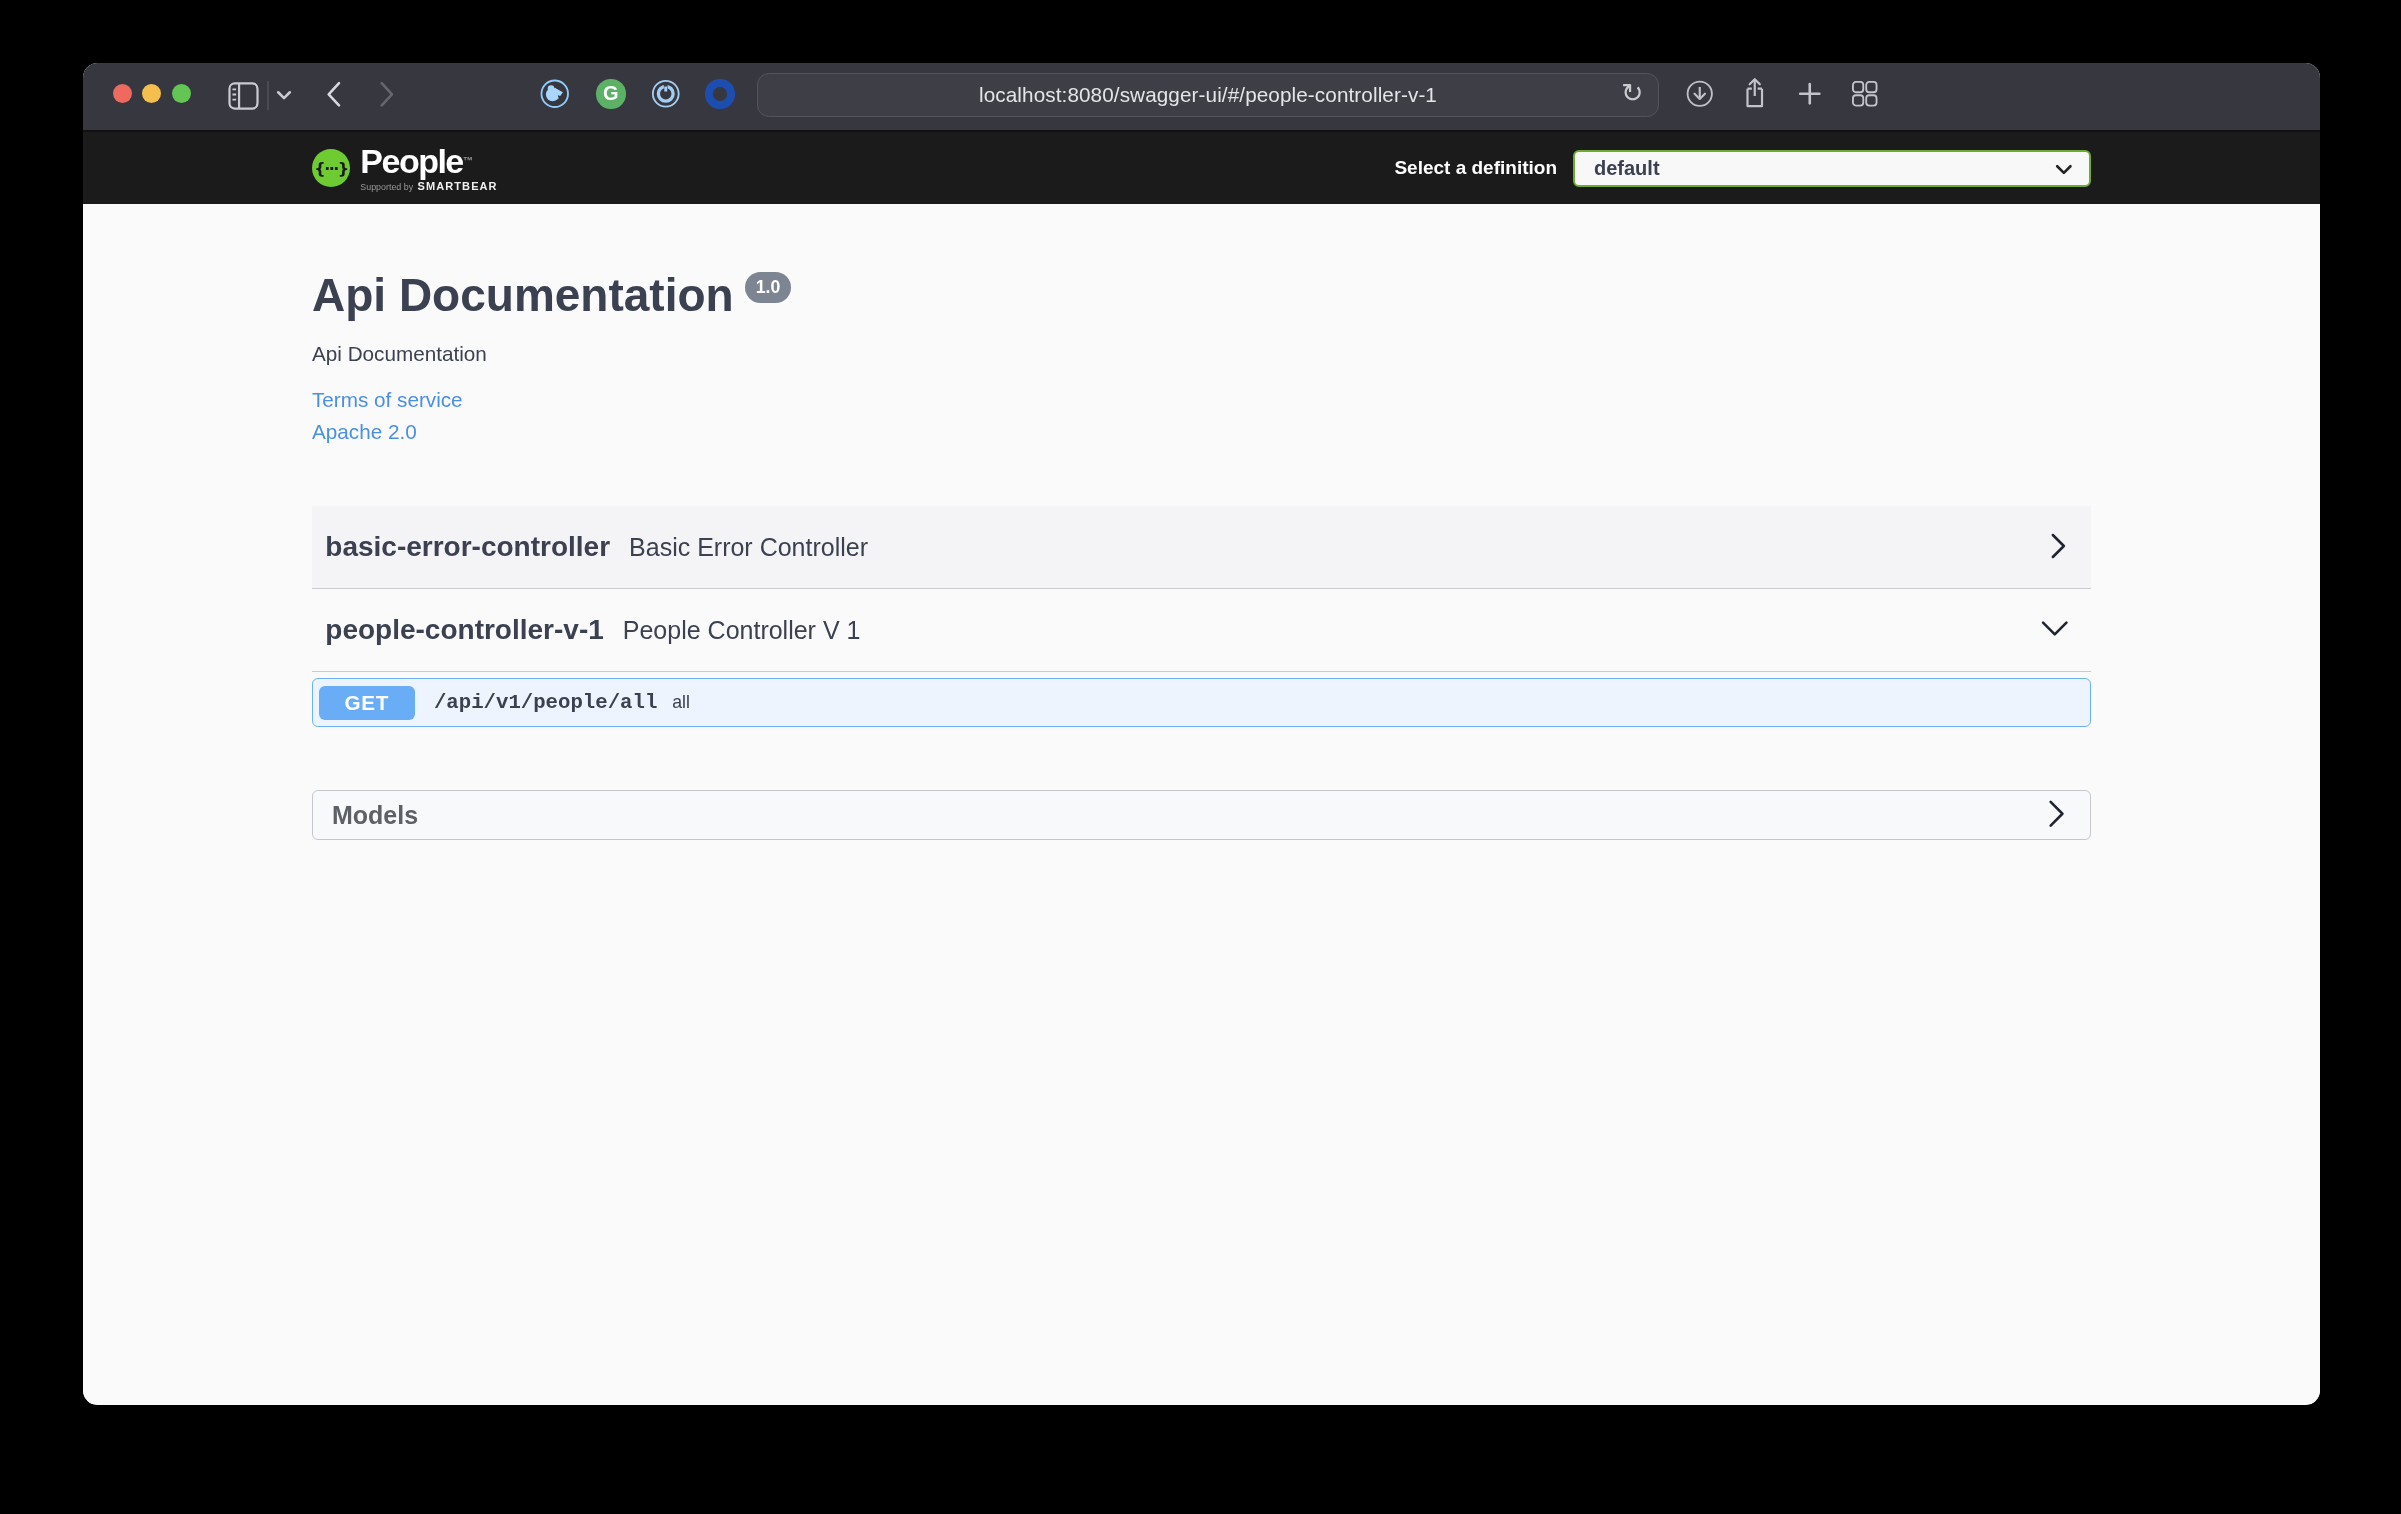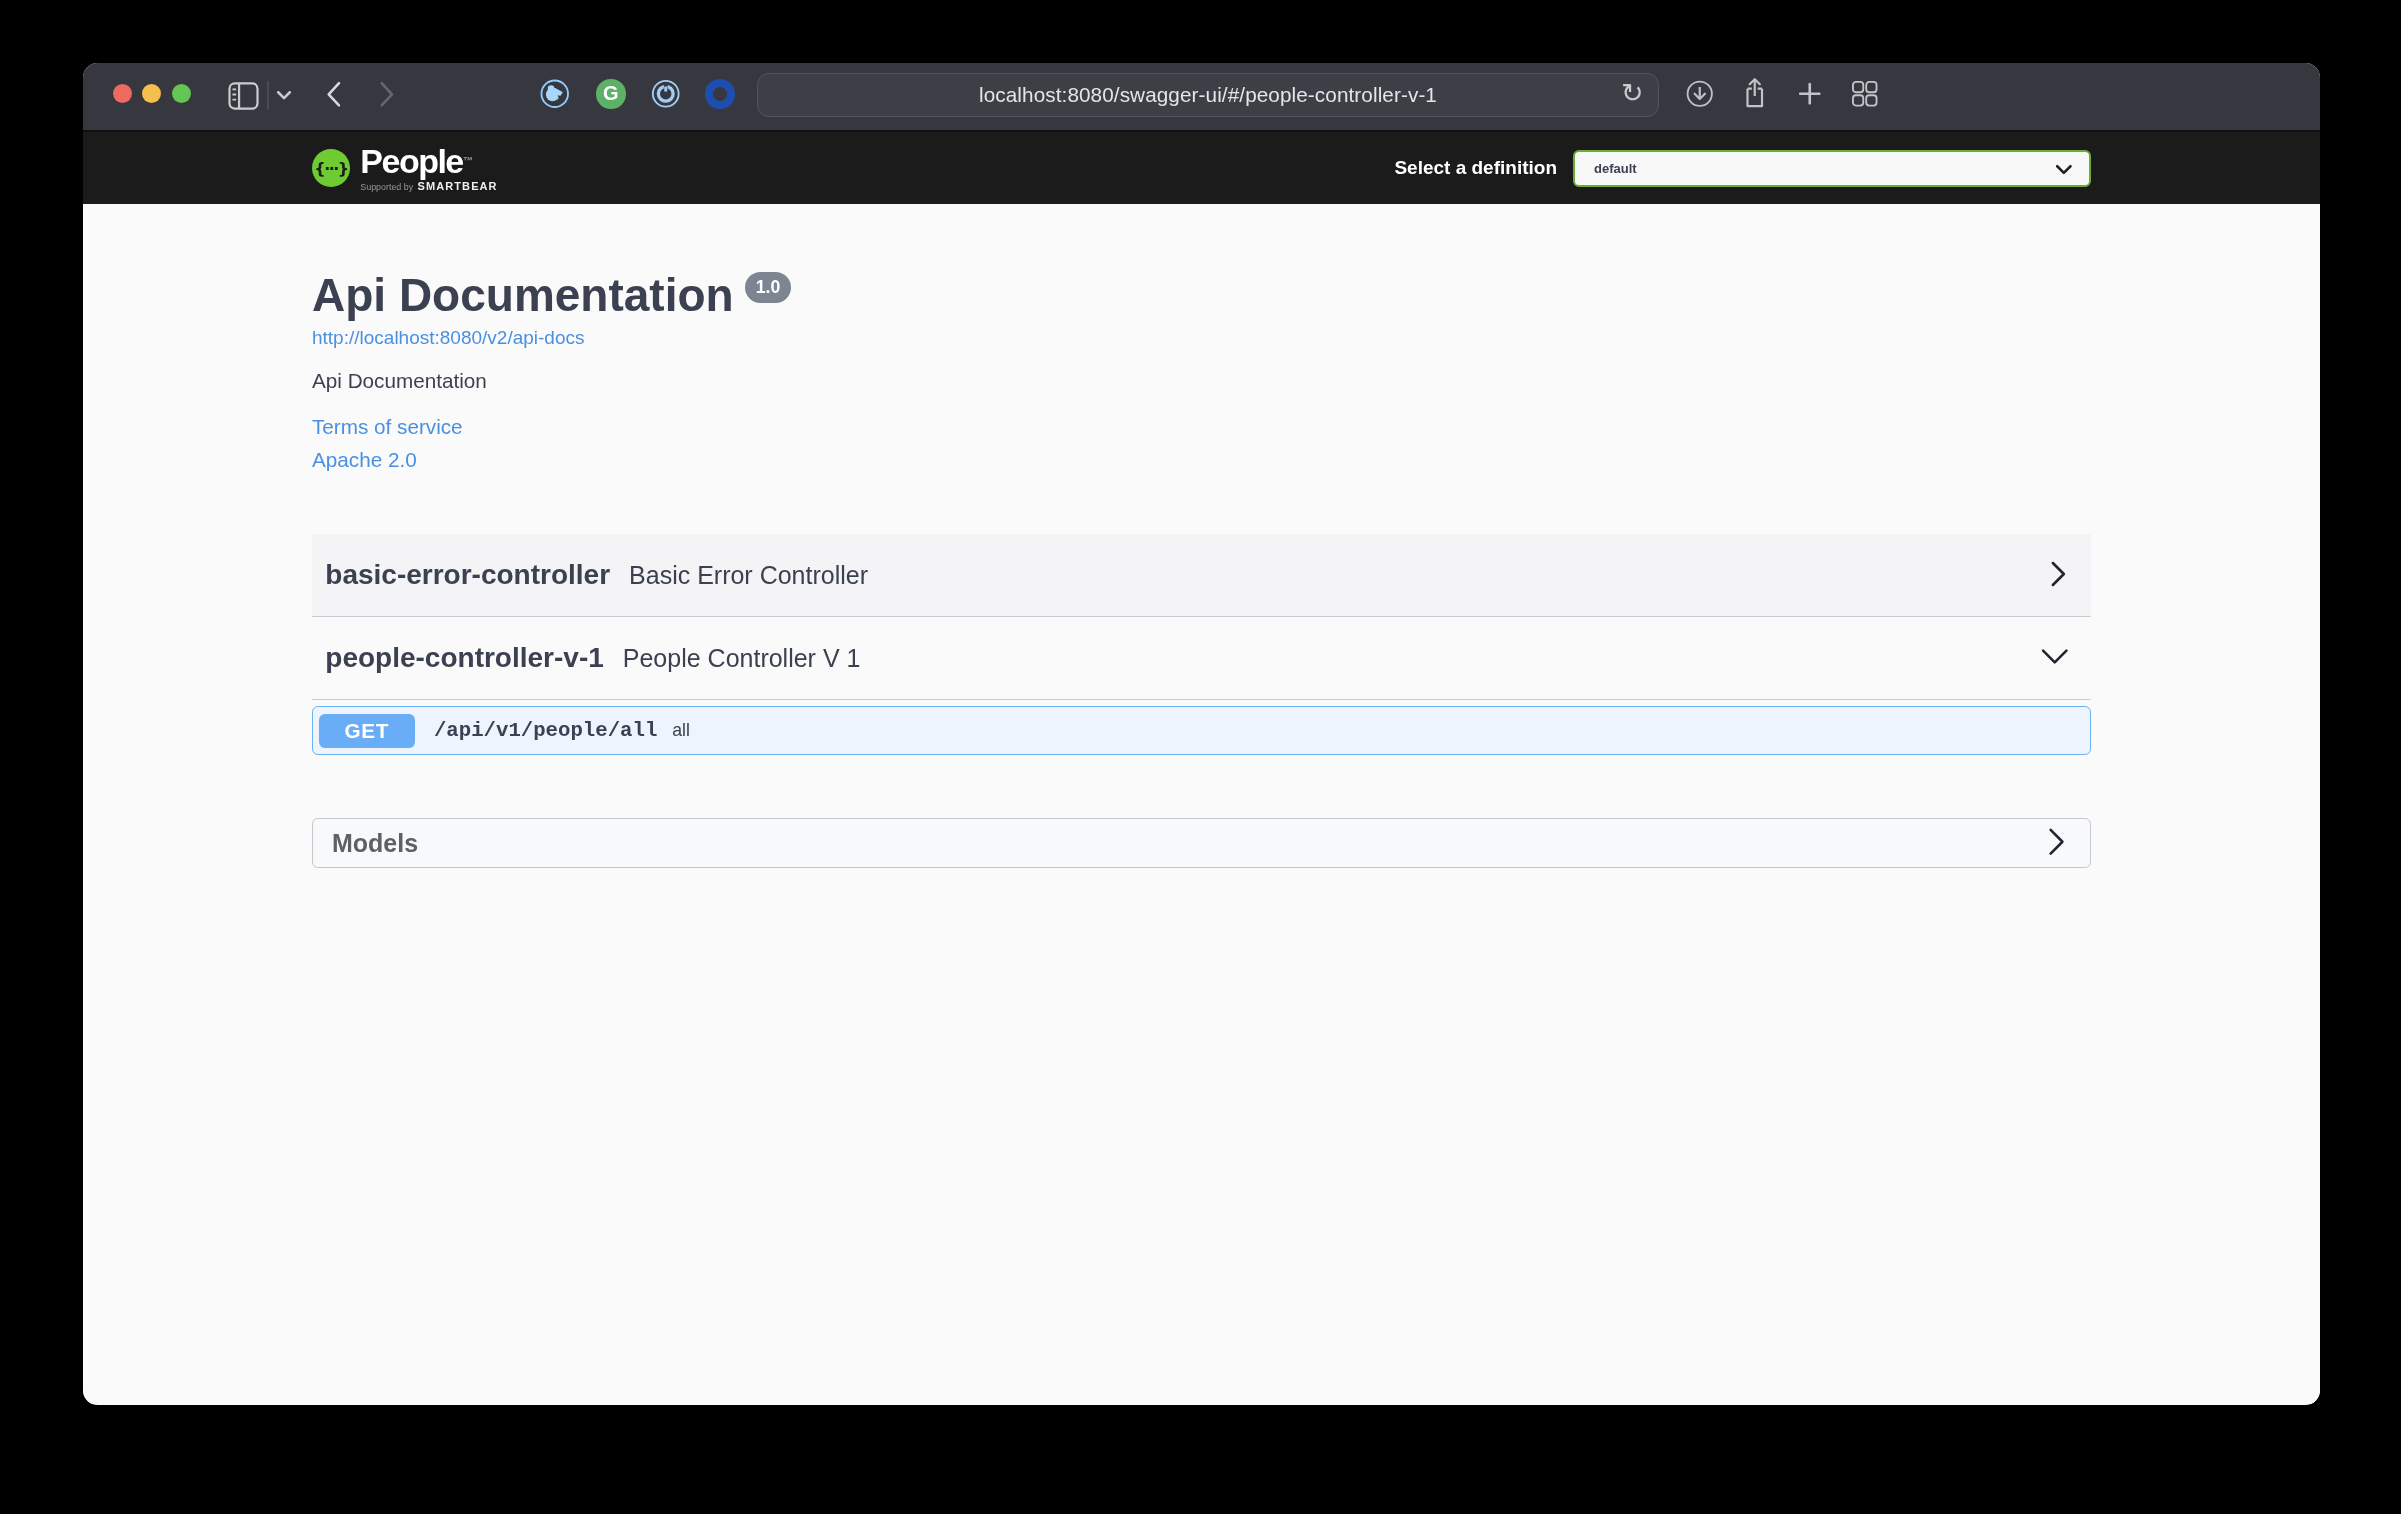--- a/index.html
+++ b/index.html
@@ -46,21 +46,21 @@
   .wordmark-block { margin-left:10.3px; }
   .wordmark { color:#fff; font-size:34px; font-weight:bold; letter-spacing:-1.5px; line-height:34px; }
   .tm { color:#9a9a9a; font-size:10.3px; vertical-align:top; }
   .subbrand { margin-top:1.5px; color:#999; font-size:8.9px; }
   .smartbear { color:#f0f0f0; font-weight:bold; font-size:11px; letter-spacing:1.1px; margin-left:4.4px; }
 
   .def-group { margin-left:auto; display:flex; align-items:center; }
   .def-label { color:#fff; font-weight:bold; font-size:19px; margin-right:16px; }
   .def-select { width:518px; height:37px; background:#f8f8f8; border:2.2px solid #6faa32;
                 border-radius:5.9px; display:flex; align-items:center; position:relative; }
-  .def-value { margin-left:19px; color:#3b4151; font-weight:bold; font-size:13px; }
+  .def-value { margin-left:19px; color:#3b4151; font-weight:bold; font-size:20px; }
   .def-chevron { position:absolute; right:16px; top:12.5px; }
 
   
   .page { height:1200px; background:#fafafa; }
   .info { padding-top:68px; }
   .h-title { color:#3b4151; font-size:46px; font-weight:bold; line-height:47px; }
   .badge { display:inline-block; position:relative; top:-17.7px; margin-left:11.8px;
            background:#7d8492; border-radius:16px; padding:5.9px 10.3px;
            color:#fff; font-size:17.7px; font-weight:bold; line-height:19px; }
   .baseurl { margin-top:5.9px; color:#3b4151; font-size:18.4px;
@@ -208,21 +208,20 @@
     </div>
   </div>
 
   <div class="page">
     <div class="col">
 
       <div class="info">
         <div>
           <span class="h-title">Api Documentation</span><span class="badge">1.0</span>
         </div>
-        <div class="apidocs"><a>http://localhost:8080/v2/api-docs</a></div>
         <div class="desc">Api Documentation</div>
         <div class="link-line"><a>Terms of service</a></div>
         <div class="link-line second"><a>Apache 2.0</a></div>
       </div>
 
       <div class="tagrow first">
         <span class="tag-name">basic-error-controller</span>
         <span class="tag-desc">Basic Error Controller</span>
         <span class="row-caret">
           <svg width="22" height="28" viewBox="0 0 30 38">

